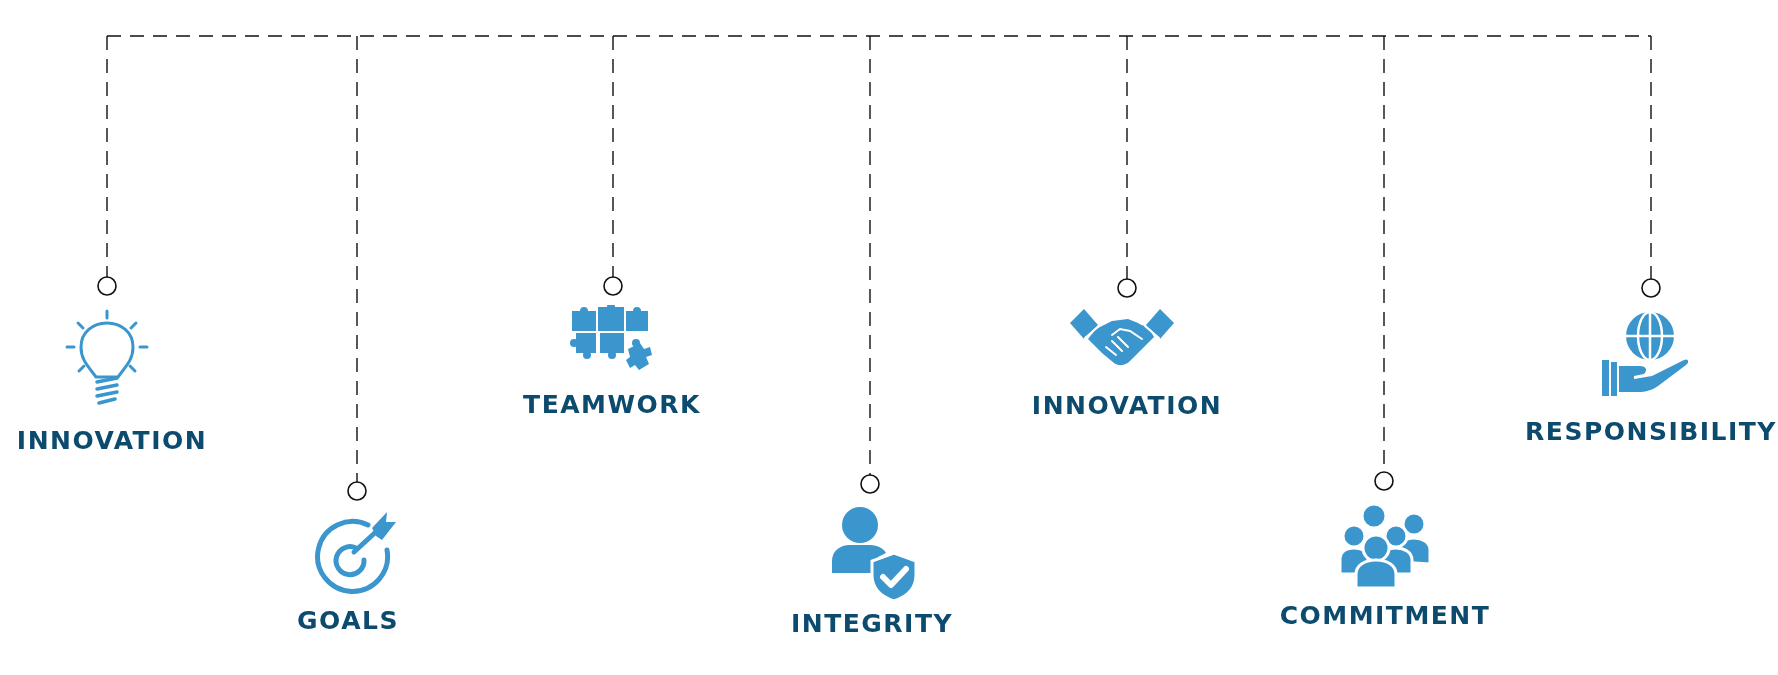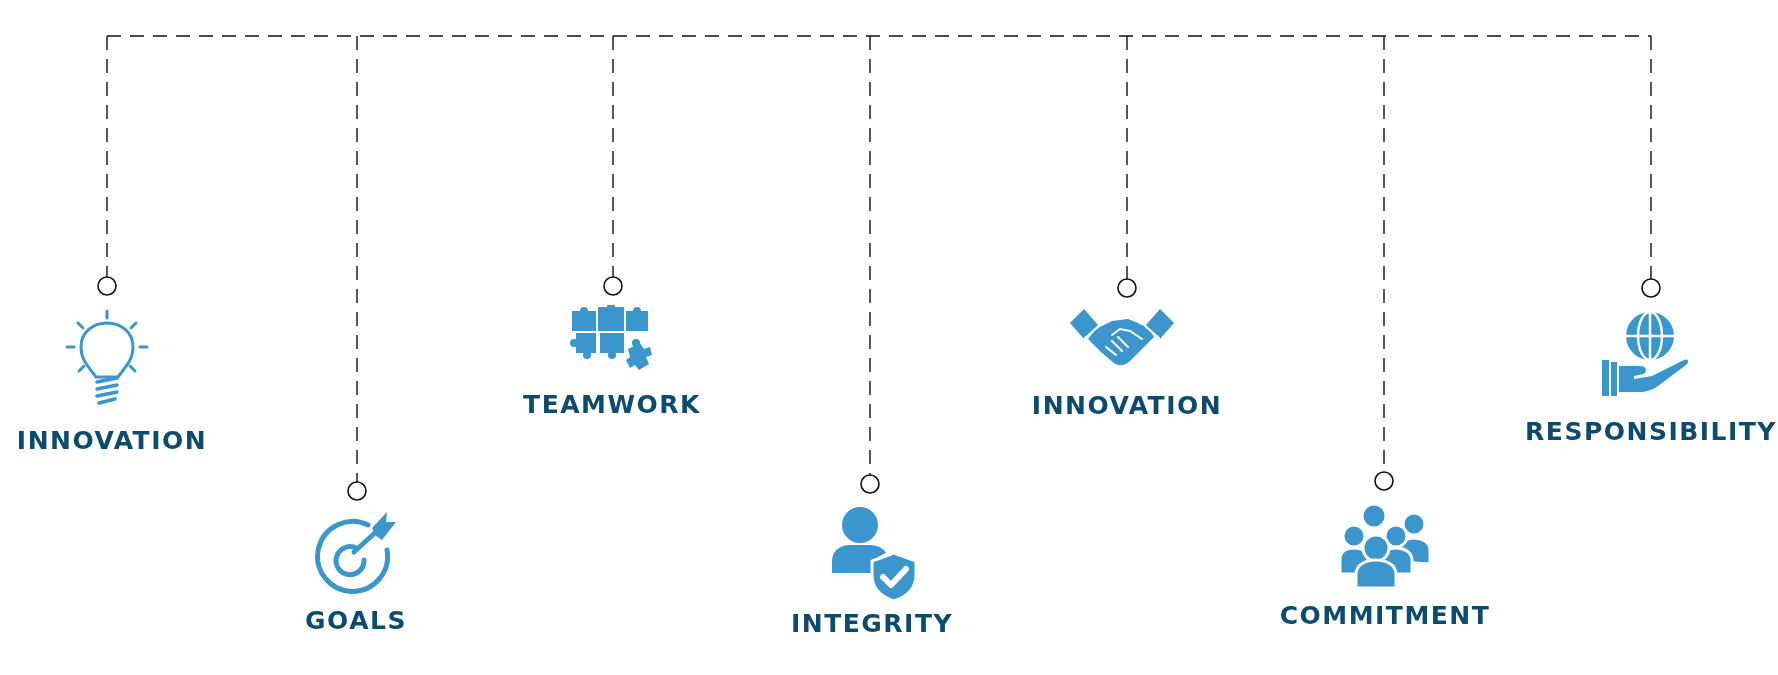--- a/index.html
+++ b/index.html
@@ -58,21 +58,21 @@
 
 <div class="node">
   <svg class="icon" style="left:312px;top:510px" width="90" height="84" viewBox="0 0 90 84">
     <g fill="none" stroke="#3a96cc" stroke-linecap="round">
       <path d="M56,15 A35,35 0 1 0 75,40" stroke-width="5"></path>
       <path d="M44,38 A14,14 0 1 0 52,50" stroke-width="5"></path>
       <line x1="42" y1="42" x2="66" y2="20" stroke-width="5"></line>
     </g>
     <polygon fill="#3a96cc" points="60,18 75,2 74,12 84,12 70,30 64,26"></polygon>
   </svg>
-  <div class="label" style="left:356px;top:608px">GOALS</div>
+  <div class="label" style="left:348px;top:608px">GOALS</div>
 </div>
 
 <div class="node">
   <svg class="icon" style="left:570px;top:305px" width="86" height="68" viewBox="0 0 86 68">
     <g fill="#3a96cc">
       <rect x="2" y="6" width="24" height="20"></rect>
       <circle cx="14" cy="6" r="4"></circle>
       <rect x="28" y="2" width="26" height="24"></rect>
       <circle cx="41" cy="2" r="4"></circle>
       <rect x="56" y="6" width="22" height="20"></rect>

